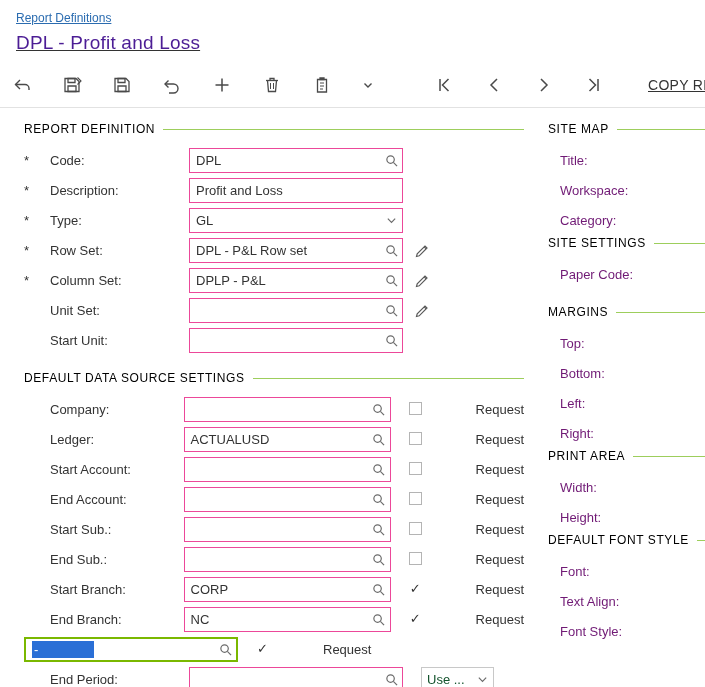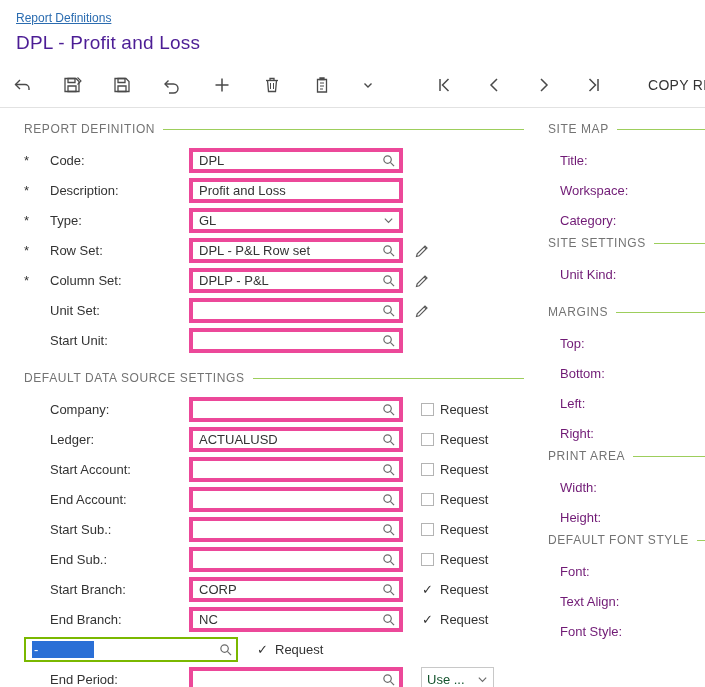--- a/index.html
+++ b/index.html
@@ -13,20 +13,21 @@
     font-family: "Liberation Sans", sans-serif;
     font-size: 13px;
     color: #333333;
     overflow: hidden;
   }
   .page {
     position: relative;
     width: 705px;
     height: 687px;
     box-sizing: border-box;
+    text-decoration: underline;
   }
   
   .header {
     padding: 10px 16px 0 16px;
   }
   .breadcrumb {
     font-size: 12px;
     color: #2b6cb0;
     text-decoration: underline;
     display: inline-block;
@@ -91,21 +92,21 @@
   .col-right {
     position: absolute;
     left: 548px;
     top: 14px;
     width: 175px;
   }
   
   .sect {
     display: flex;
     align-items: center;
-    color: #737373;
+    color: #000000;
     font-size: 12px;
     letter-spacing: 0.6px;
     margin-bottom: 10px;
     white-space: nowrap;
   }
   .sect .rule {
     flex: 1;
     height: 1px;
     background: #8cc63f;
     margin-left: 8px;
@@ -132,21 +133,21 @@
     width: 10px;
     display: inline-block;
     text-align: left;
     font-size: 13px;
   }
   .lbl .txt { margin-left: 16px; }
   .ctl {
     position: relative;
     width: 214px;
     height: 25px;
-    border: 4px solid #ec4899;
+    border: 1px solid #ec4899;
     background: #ffffff;
     box-sizing: border-box;
     display: flex;
     align-items: center;
   }
   .ctl .val {
     flex: 1;
     padding: 0 6px;
     font-size: 13px;
     color: #333333;
@@ -190,23 +191,24 @@
     margin-left: 6px;
     display: flex;
     align-items: center;
     justify-content: center;
     color: #5a5a5a;
     cursor: pointer;
   }
   
   .req {
     display: flex;
-    align-items: center;
+    align-items: flex-start;
     margin-left: 18px;
     white-space: nowrap;
+    gap: 48px;
   }
   .cbox {
     width: 13px;
     height: 13px;
     border: 1px solid #b4b4b4;
     background: #ffffff;
     box-sizing: border-box;
     margin-right: 6px;
     display: inline-block;
     cursor: pointer;
@@ -706,21 +708,21 @@
       </div>
       <div class="rrow">
         <span class="rlbl">Category:</span>
       </div>
 
       <div class="sect">
         <span>SITE SETTINGS</span>
         <span class="rule"></span>
       </div>
       <div class="rrow">
-        <span class="rlbl">Unit Kind:</span>
+        <span class="rlbl">Paper Code:</span>
       </div>
 
       <div class="sect mt">
         <span>MARGINS</span>
         <span class="rule"></span>
       </div>
       <div class="rrow">
         <span class="rlbl">Top:</span>
       </div>
       <div class="rrow">

